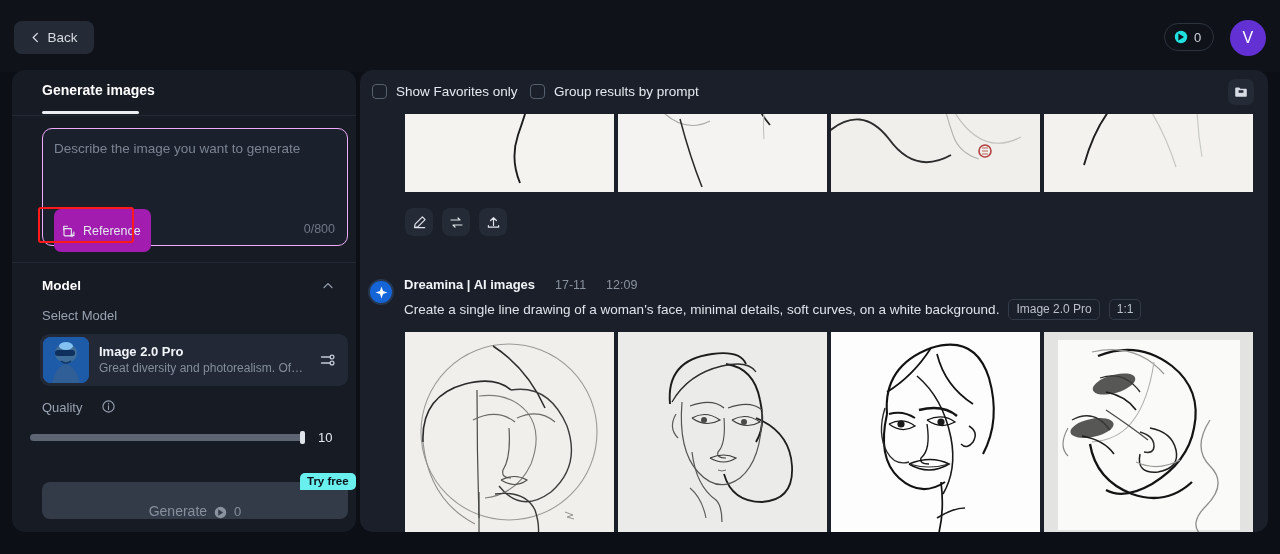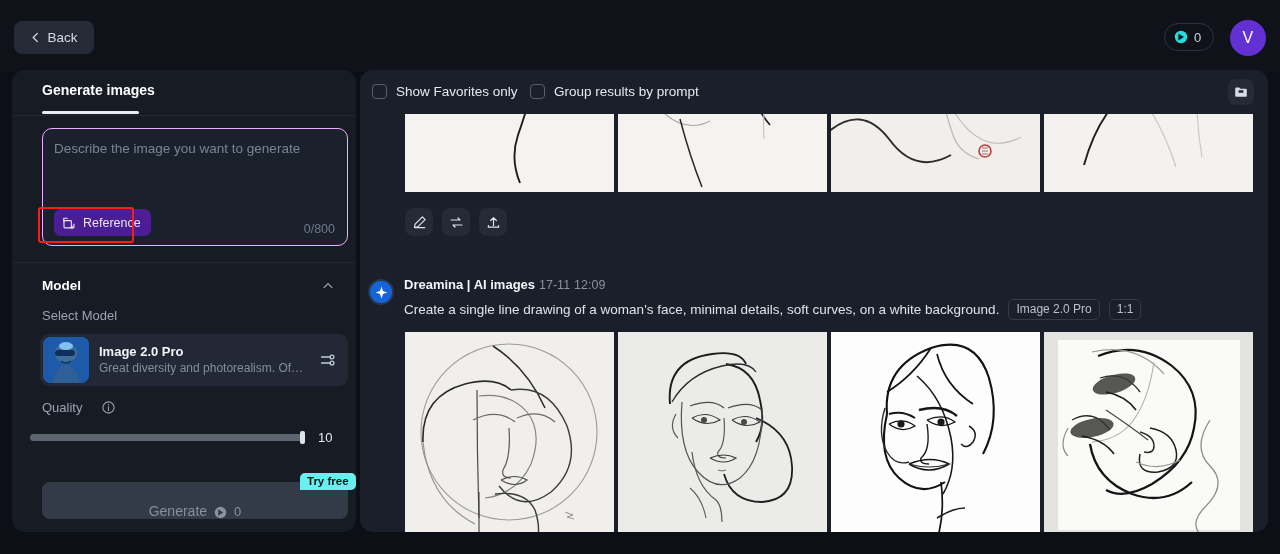--- a/index.html
+++ b/index.html
@@ -130,23 +130,23 @@
   .prompt-placeholder {
     position: absolute;
     left: 11px; top: 12px;
     font-size: 13.5px;
     color: #7b8493;
     cursor: text;
   }
   .ref-btn {
     position: absolute;
     left: 11px; top: 80px;
-    height: 27px;
+    height: 43px;
     padding: 0 10px 0 8px;
-    background: #4c1d95;
+    background: #a21caf;
     border-radius: 7px;
     display: flex;
     align-items: center;
     gap: 7px;
     cursor: pointer;
   }
   .ref-btn .lbl {
     font-size: 12.5px;
     color: #e4e8ef;
   }
@@ -235,21 +235,21 @@
     white-space: nowrap;
     overflow: hidden;
   }
   .model-settings {
     width: 16px; height: 16px;
     margin-right: 12px;
     flex: 0 0 auto;
     cursor: pointer;
   }
 
-  .quality-row { position: absolute; left: 30px; top: 330px; display: flex; align-items: center; gap: 20px; }
+  .quality-row { position: absolute; left: 30px; top: 330px; display: flex; align-items: flex-start; gap: 20px; }
   .quality-row .lbl { font-size: 13px; color: #9aa3b1; }
   .info-icon { width: 13px; height: 13px; display: block; cursor: pointer; }
 
   .slider-wrap {
     position: absolute;
     left: 18px; top: 358px;
     width: 318px; height: 18px;
     display: flex;
     align-items: center;
   }
@@ -402,21 +402,21 @@
     border-radius: 50%;
     background: #1665d8;
     border: 2px solid #26374f;
     display: flex;
     align-items: center;
     justify-content: center;
     flex: 0 0 auto;
     margin-top: 2px;
   }
   .bot-avatar svg { width: 13px; height: 13px; display: block; }
-  .meta-line { display: flex; align-items: flex-end; gap: 4px; }
+  .meta-line { display: flex; align-items: flex-end; gap: 20px; }
   .bot-name { font-size: 13px; font-weight: bold; color: #f1f4f8; }
   .bot-date, .bot-time { font-size: 12.5px; color: #8a929f; }
   .prompt-line {
     margin-top: 7px;
     display: flex;
     align-items: center;
     gap: 9px;
   }
   .prompt-text { font-size: 13.5px; color: #dfe3ea; }
   .tag {

